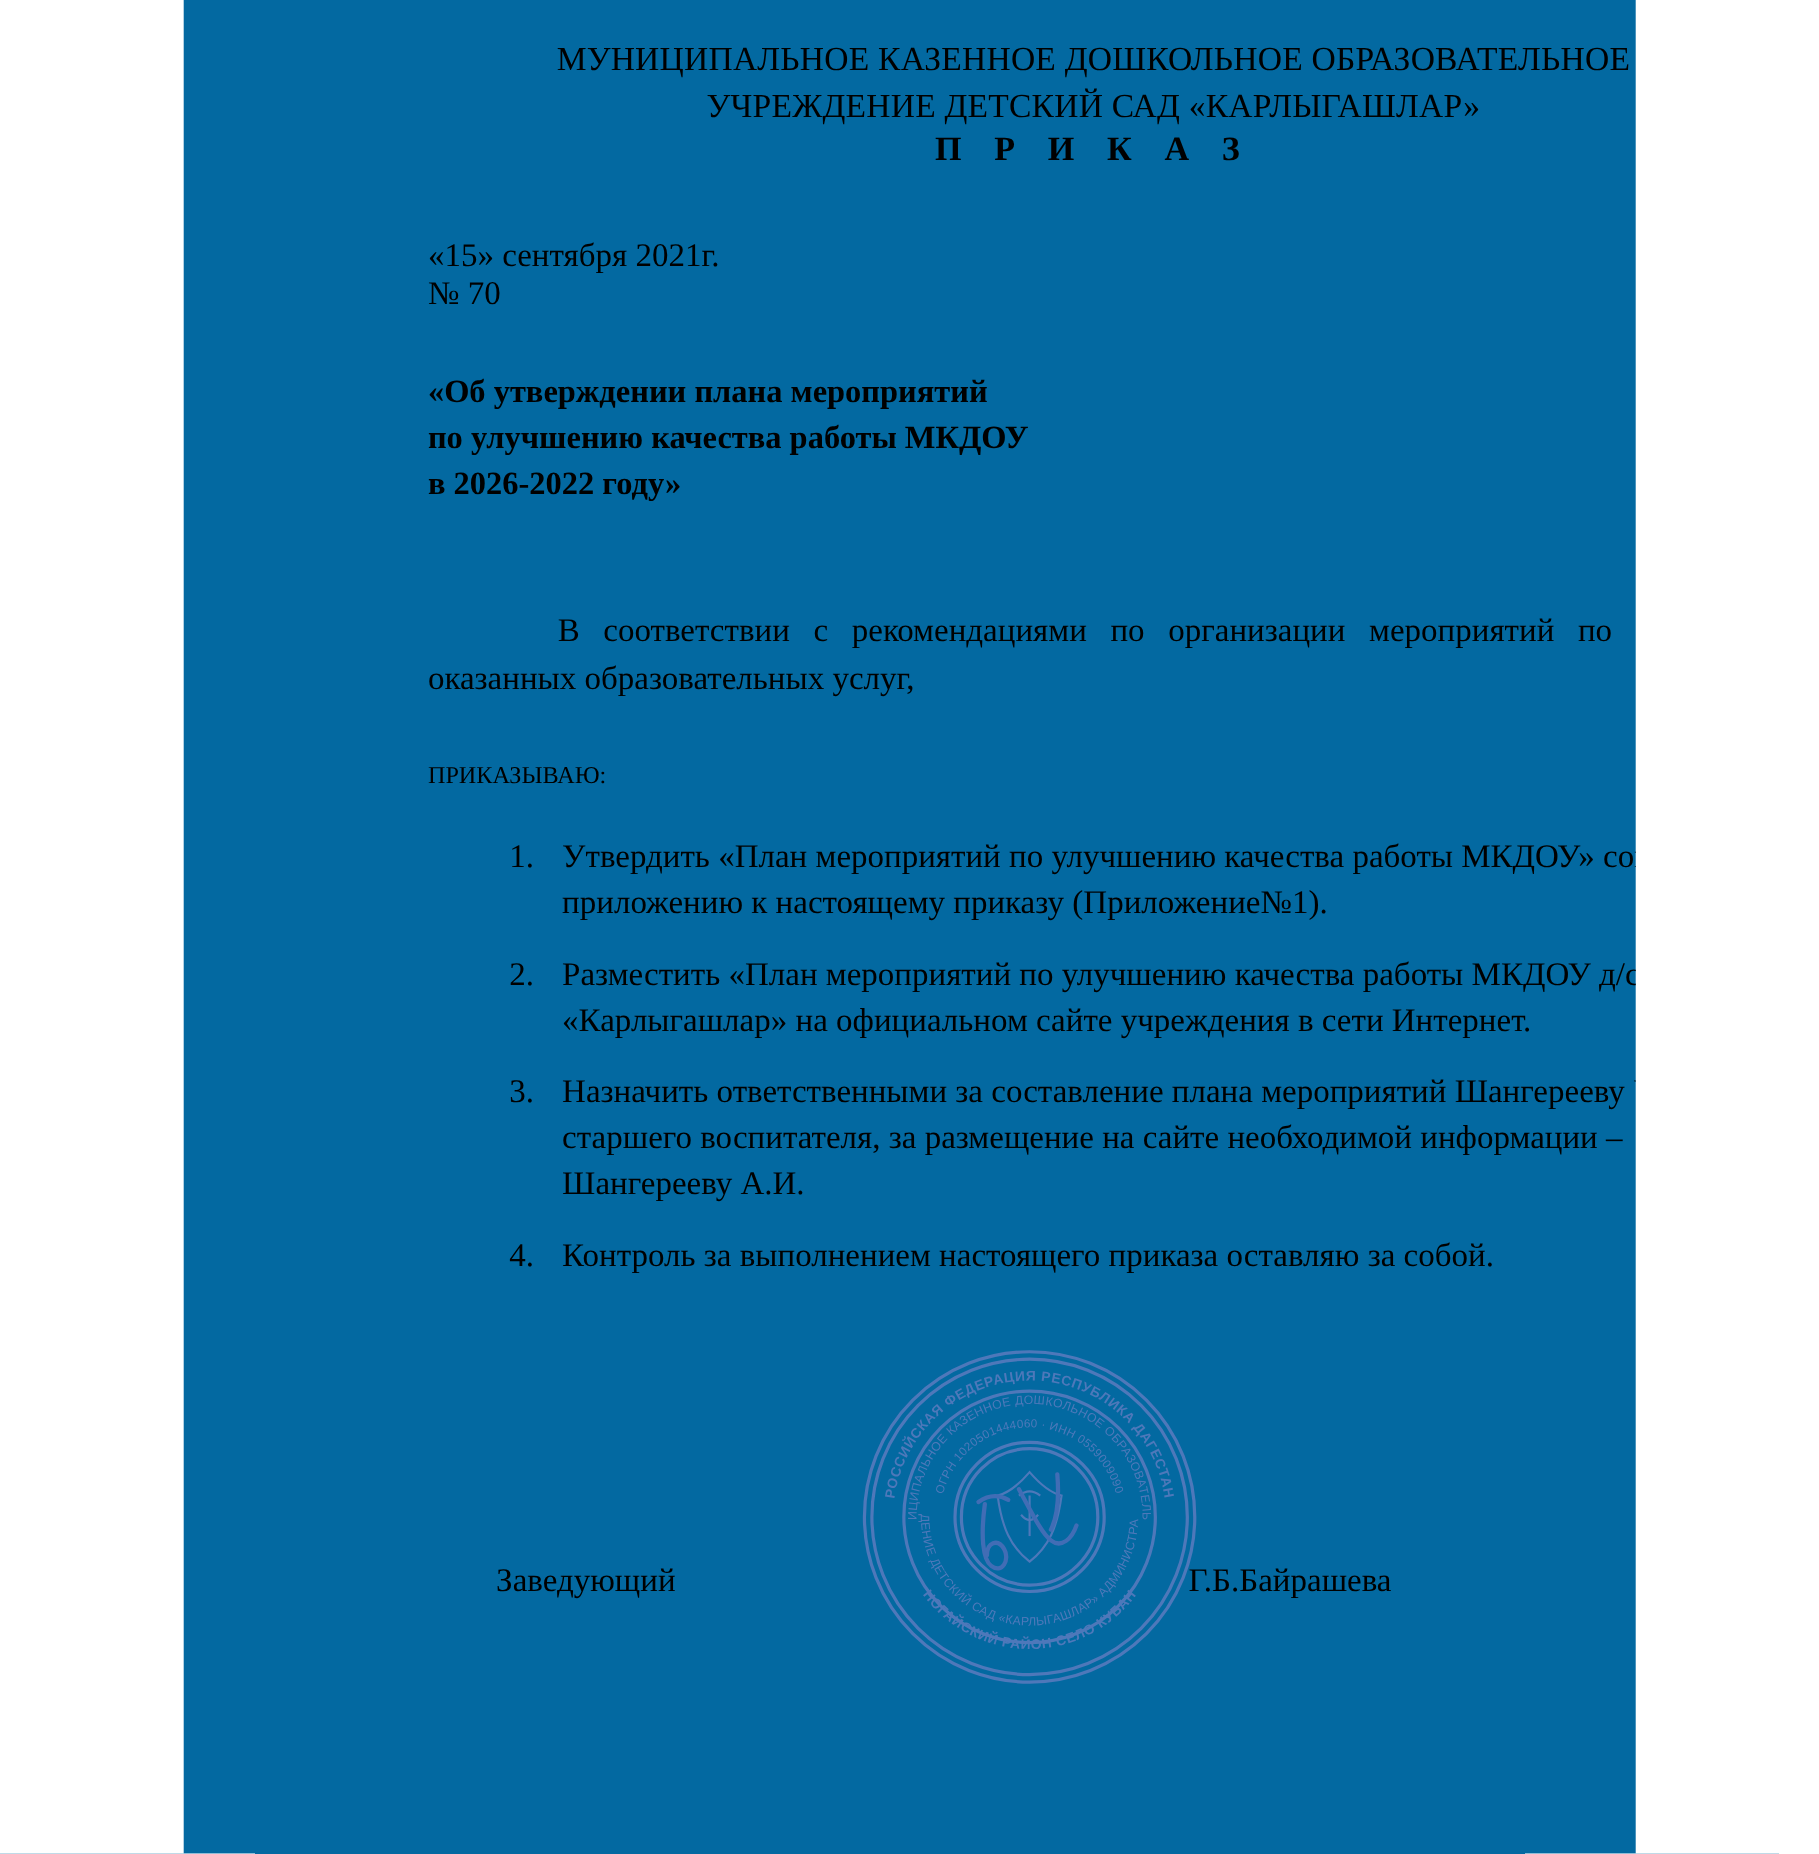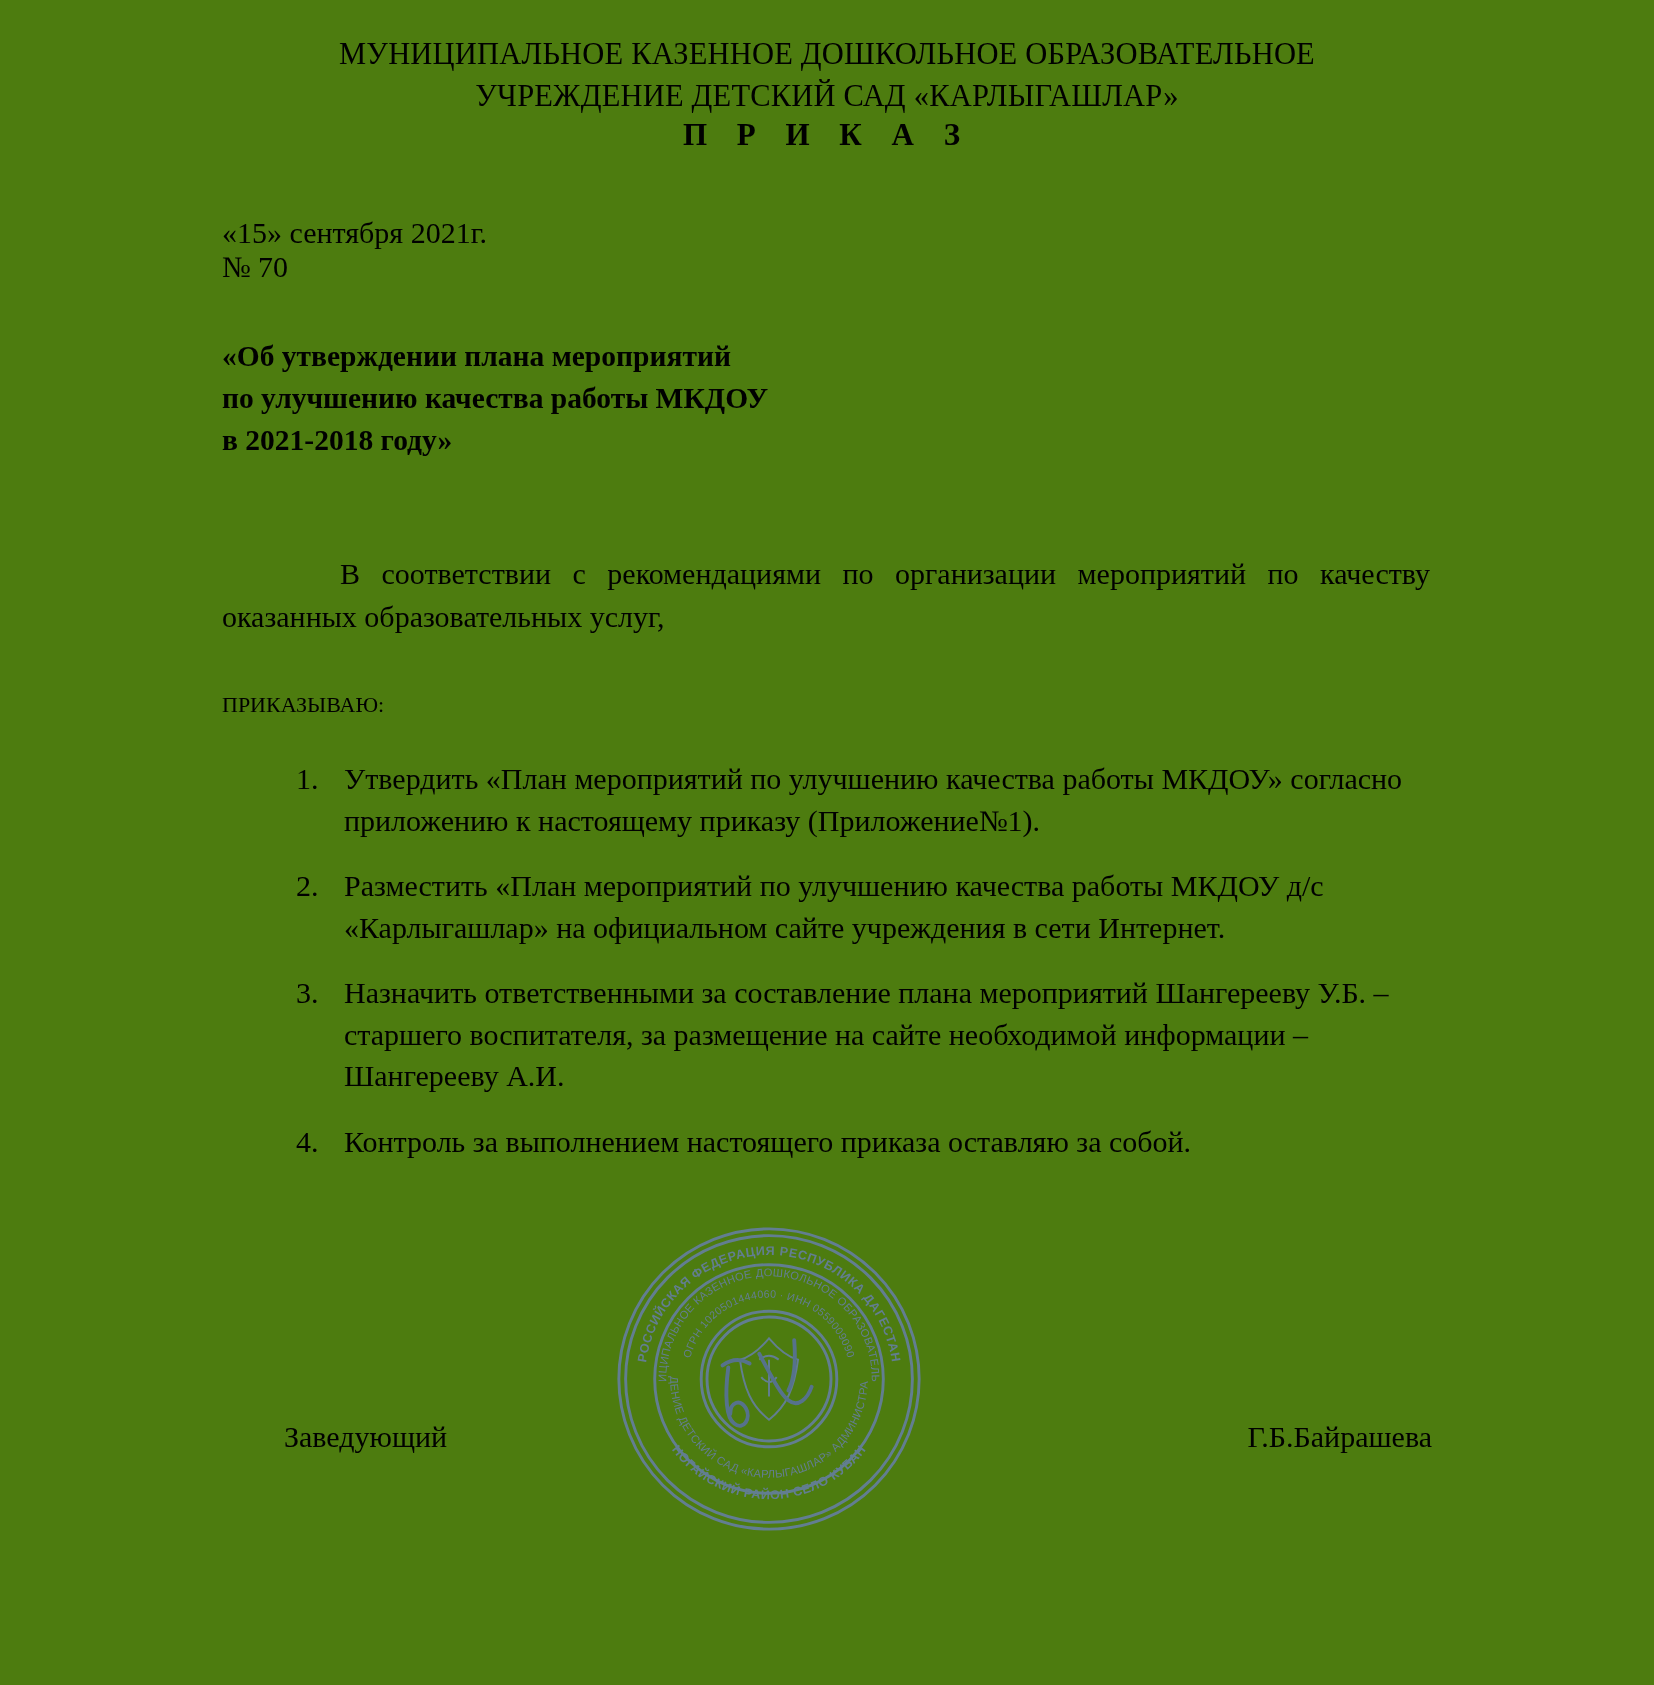--- a/index.html
+++ b/index.html
@@ -7,24 +7,24 @@
     margin: 0;
     padding: 0;
     background: #ffffff;
   }
   body {
     font-family: "Liberation Serif", "DejaVu Serif", serif;
     color: #000000;
   }
   .page {
     position: relative;
-    width: 1654px;
+    width: 1320px;
     height: 1685px;
     margin: 0 auto;
-    background: #4d7c0f;
+    background: #0369a1;
     overflow: hidden;
     box-sizing: border-box;
   }
   .content {
     position: absolute;
     left: 222px;
     top: 0;
     width: 1210px;
   }
 
@@ -134,21 +134,21 @@
 
     <div class="doc-kind">П Р И К А З</div>
 
     <div class="meta-row">
       <span class="doc-date">«15» сентября 2021г.</span>
       <span class="doc-number">№ 70</span>
     </div>
 
     <div class="subject">«Об утверждении плана мероприятий
 по улучшению качества работы МКДОУ
-в 2021-2018 году»</div>
+в 2026-2022 году»</div>
 
     <div class="preamble">В соответствии с рекомендациями по организации мероприятий по качеству оказанных образовательных услуг,</div>
 
     <div class="command-word">ПРИКАЗЫВАЮ:</div>
 
     <ol class="orders">
       <li>Утвердить «План мероприятий по улучшению качества работы МКДОУ» согласно приложению к настоящему приказу (Приложение№1).</li>
       <li>Разместить «План мероприятий по улучшению  качества работы МКДОУ д/с «Карлыгашлар» на официальном сайте учреждения в сети Интернет.</li>
       <li>Назначить ответственными за составление плана мероприятий Шангерееву У.Б. – старшего воспитателя, за размещение на сайте необходимой информации – Шангерееву А.И.</li>
       <li>Контроль за выполнением настоящего приказа оставляю за собой.</li>

